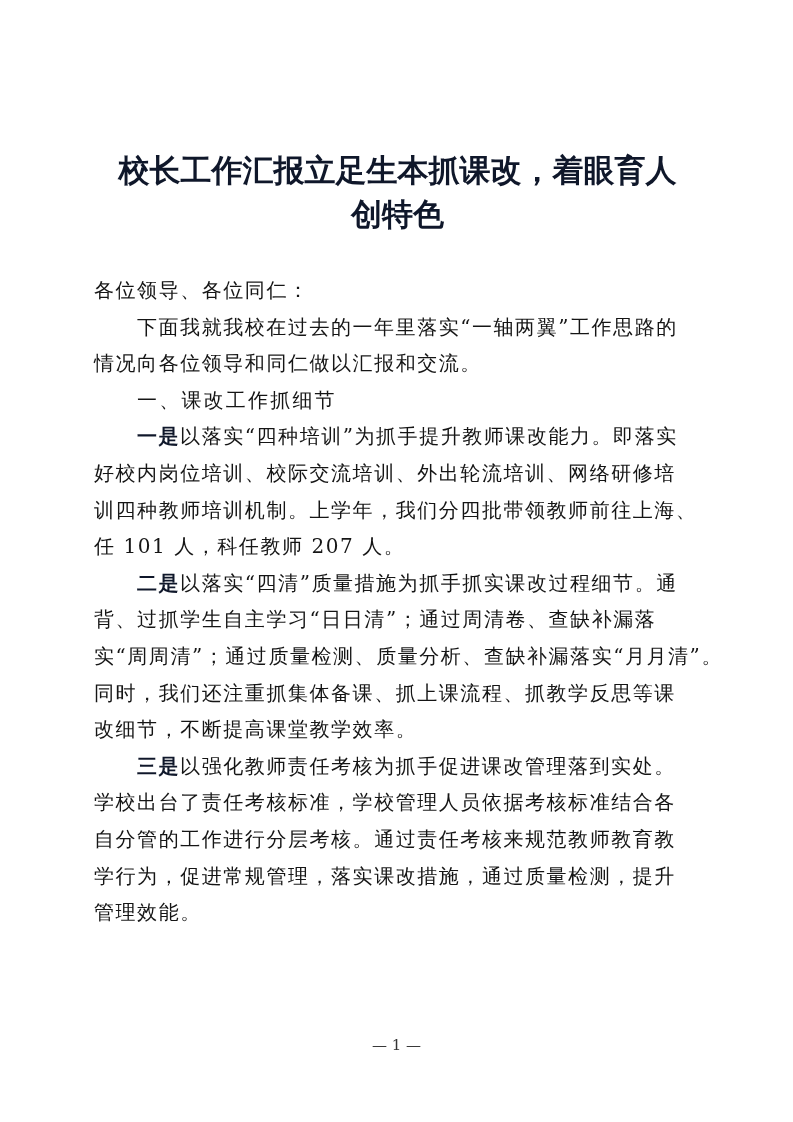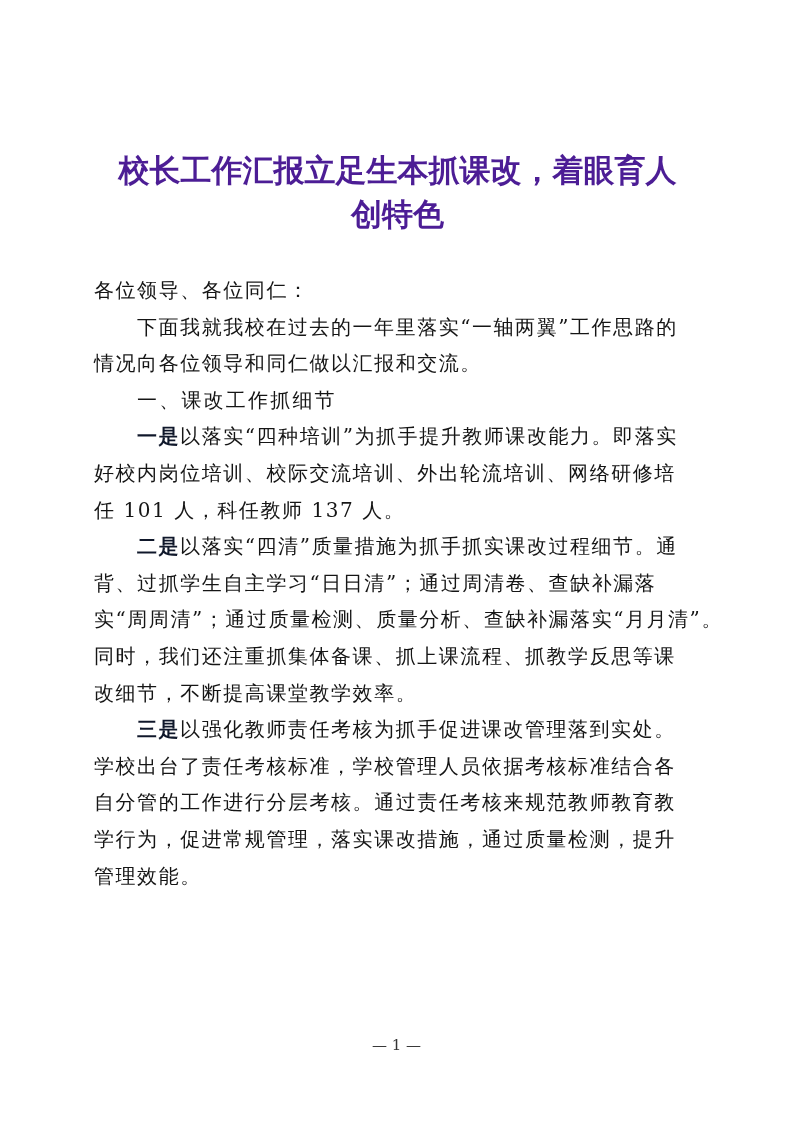--- a/index.html
+++ b/index.html
@@ -1,21 +1,21 @@
 <!DOCTYPE html>
 <html><head>
 <meta charset="utf-8">
 <style>
   html, body { margin: 0; padding: 0; background: #ffffff; }
   body { width: 793px; height: 1122px; position: relative; overflow: hidden;
          font-family: "DejaVu Serif", "Liberation Serif", serif; color: #111; }
   .page { position: absolute; left: 0; top: 0; width: 793px; height: 1122px; }
   .title { position: absolute; left: 100px; width: 595px; top: 148px;
            text-align: center; font-family: "DejaVu Sans", "Liberation Sans", sans-serif;
-           font-weight: bold; font-size: 31px; line-height: 44px; letter-spacing: 0px; color: #4c1d95; }
+           font-weight: bold; font-size: 31px; line-height: 44px; letter-spacing: 0px; color: #0f172a; }
   .body { position: absolute; left: 94px; top: 272px; width: 584px; }
   .line { height: 36.6px; line-height: 36.6px; font-size: 20px; white-space: nowrap;
           letter-spacing: 1.55px; color: #151515; }
   .indent { padding-left: 43px; }
   .heading { font-family: Liberation Sans, sans-serif; letter-spacing: 2.2px; }
   .lead { font-family: "DejaVu Sans", "Liberation Sans", sans-serif; font-weight: bold; color: #0f172a; }
   .pagenum { position: absolute; top: 1036px; left: 0; width: 793px; text-align: center;
              font-size: 15px; color: #333; }
 </style>
 </head>
@@ -30,21 +30,22 @@
   <div class="body">
     <div class="line">各位领导、各位同仁：</div>
 
     <div class="line indent">下面我就我校在过去的一年里落实“一轴两翼”工作思路的</div>
     <div class="line">情况向各位领导和同仁做以汇报和交流。</div>
 
     <div class="line indent heading">一、课改工作抓细节</div>
 
     <div class="line indent"><span class="lead">一是</span><span>以落实“四种培训”为抓手提升教师课改能力。即落实</span></div>
     <div class="line">好校内岗位培训、校际交流培训、外出轮流培训、网络研修培</div>
-    <div class="line">任 101 人，科任教师 137 人。</div>
+    <div class="line">训四种教师培训机制。上学年，我们分四批带领教师前往上海、</div>
+    <div class="line">任 101 人，科任教师 207 人。</div>
 
     <div class="line indent"><span class="lead">二是</span><span>以落实“四清”质量措施为抓手抓实课改过程细节。通</span></div>
     <div class="line">背、过抓学生自主学习“日日清”；通过周清卷、查缺补漏落</div>
     <div class="line">实“周周清”；通过质量检测、质量分析、查缺补漏落实“月月清”。</div>
     <div class="line">同时，我们还注重抓集体备课、抓上课流程、抓教学反思等课</div>
     <div class="line">改细节，不断提高课堂教学效率。</div>
 
     <div class="line indent"><span class="lead">三是</span><span>以强化教师责任考核为抓手促进课改管理落到实处。</span></div>
     <div class="line">学校出台了责任考核标准，学校管理人员依据考核标准结合各</div>
     <div class="line">自分管的工作进行分层考核。通过责任考核来规范教师教育教</div>

